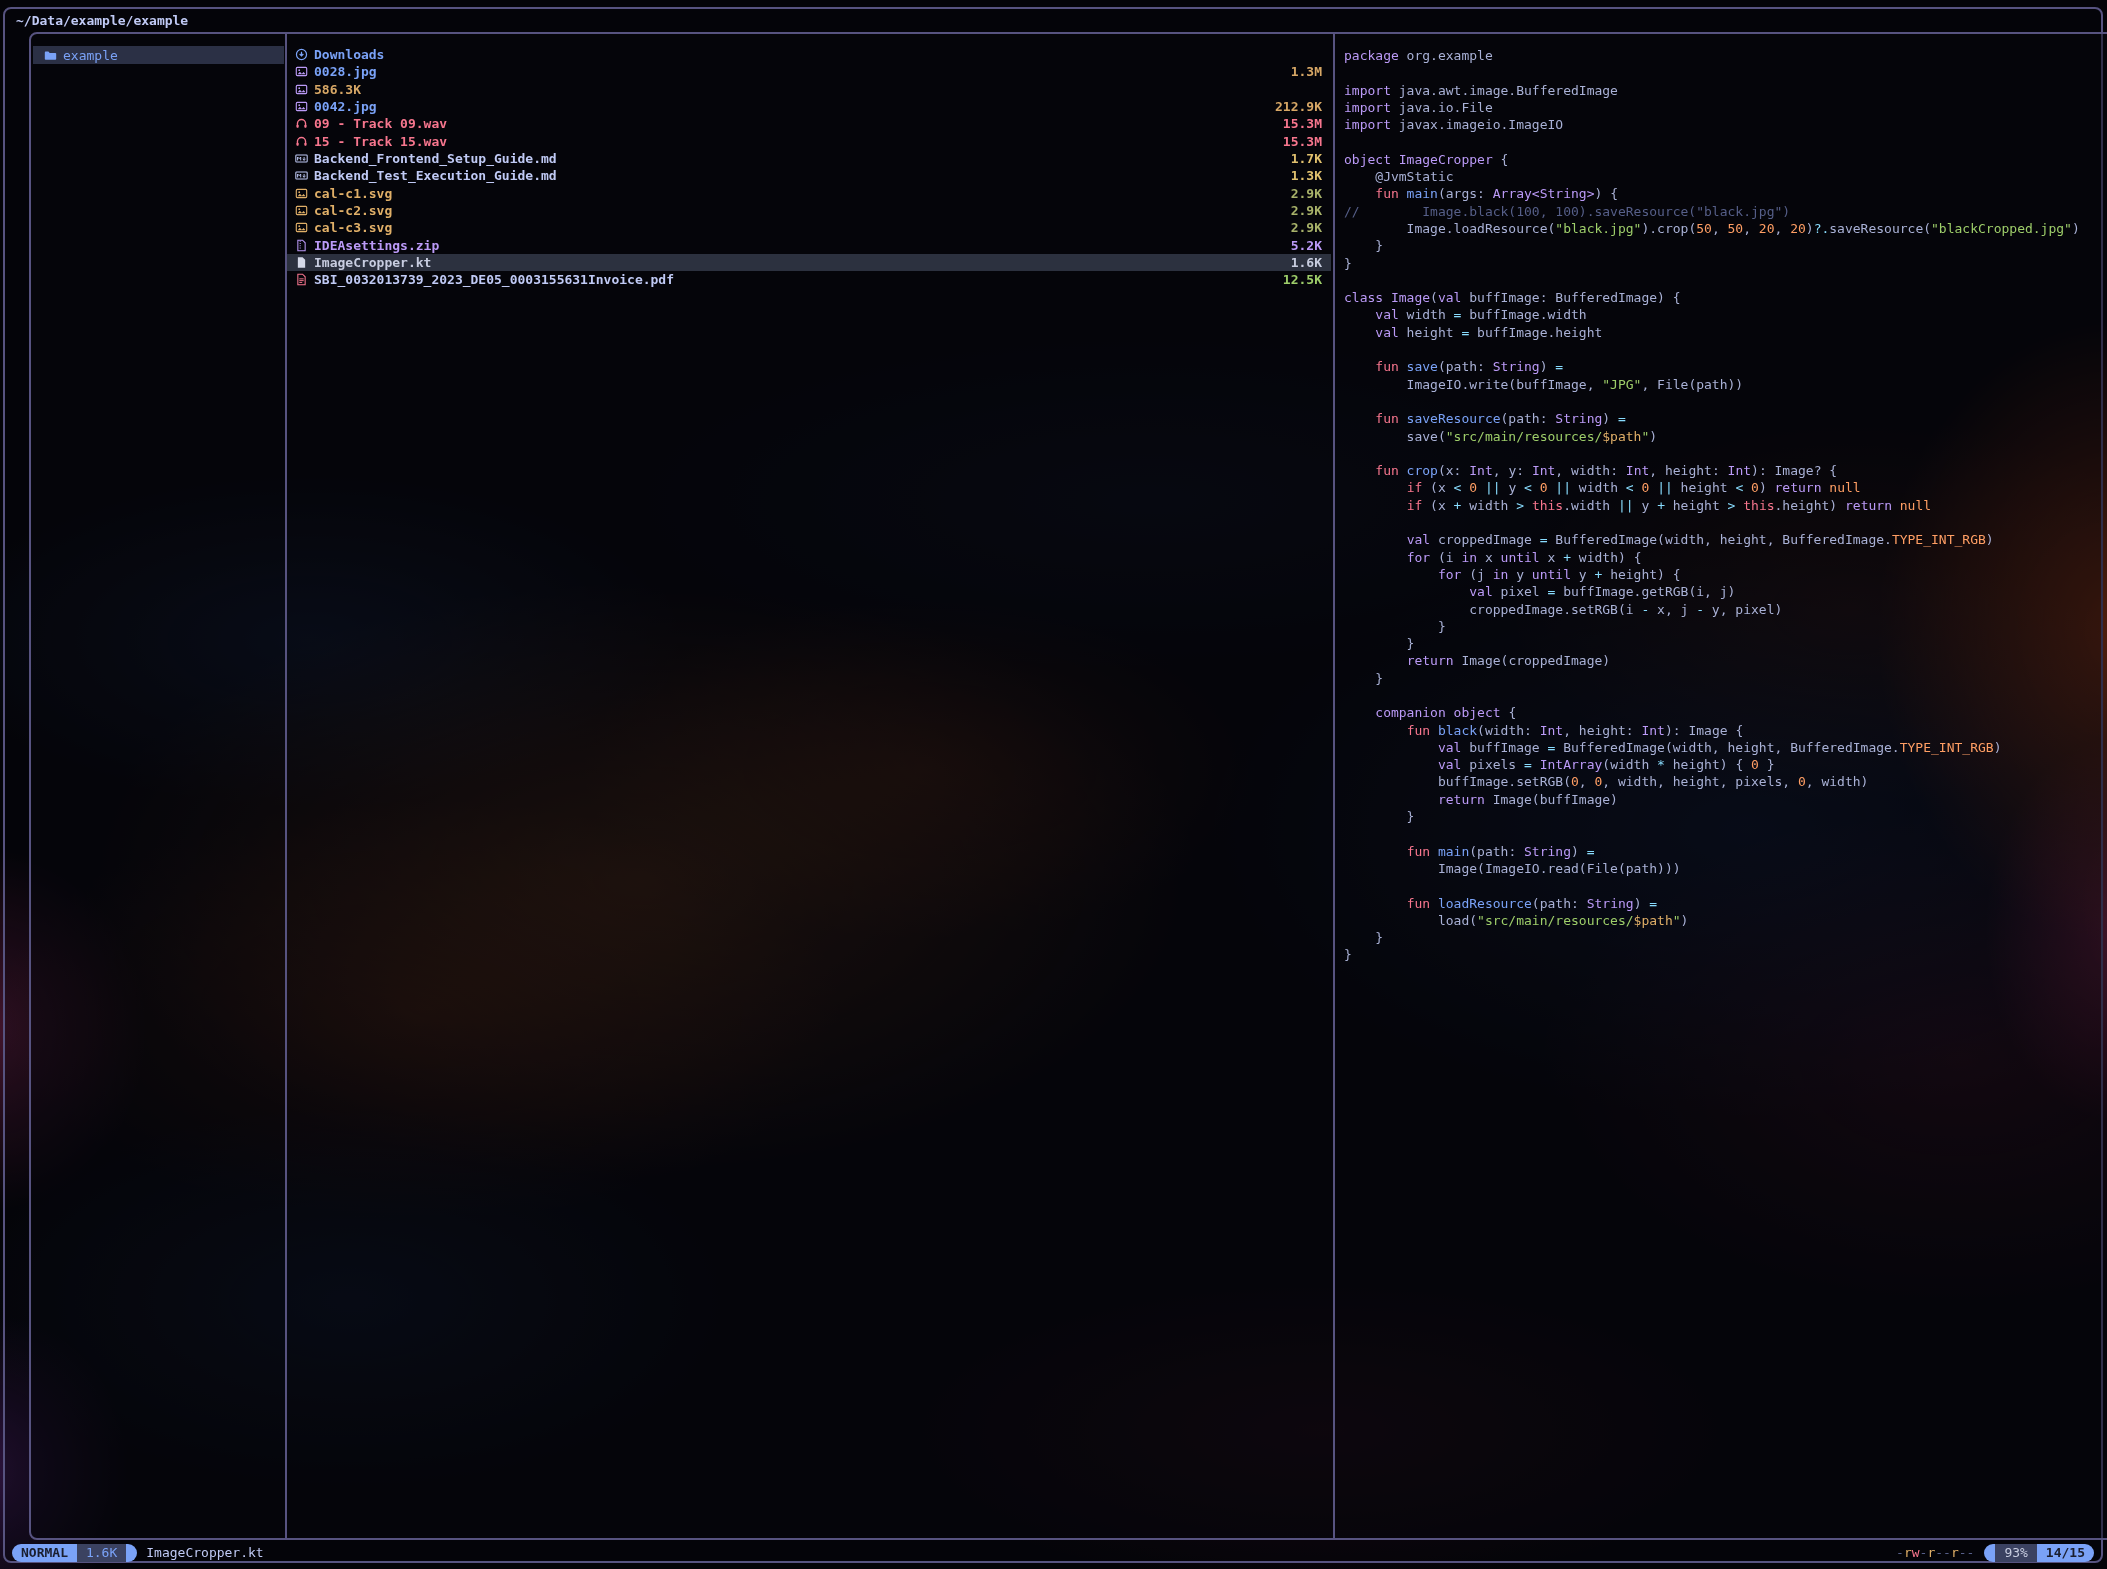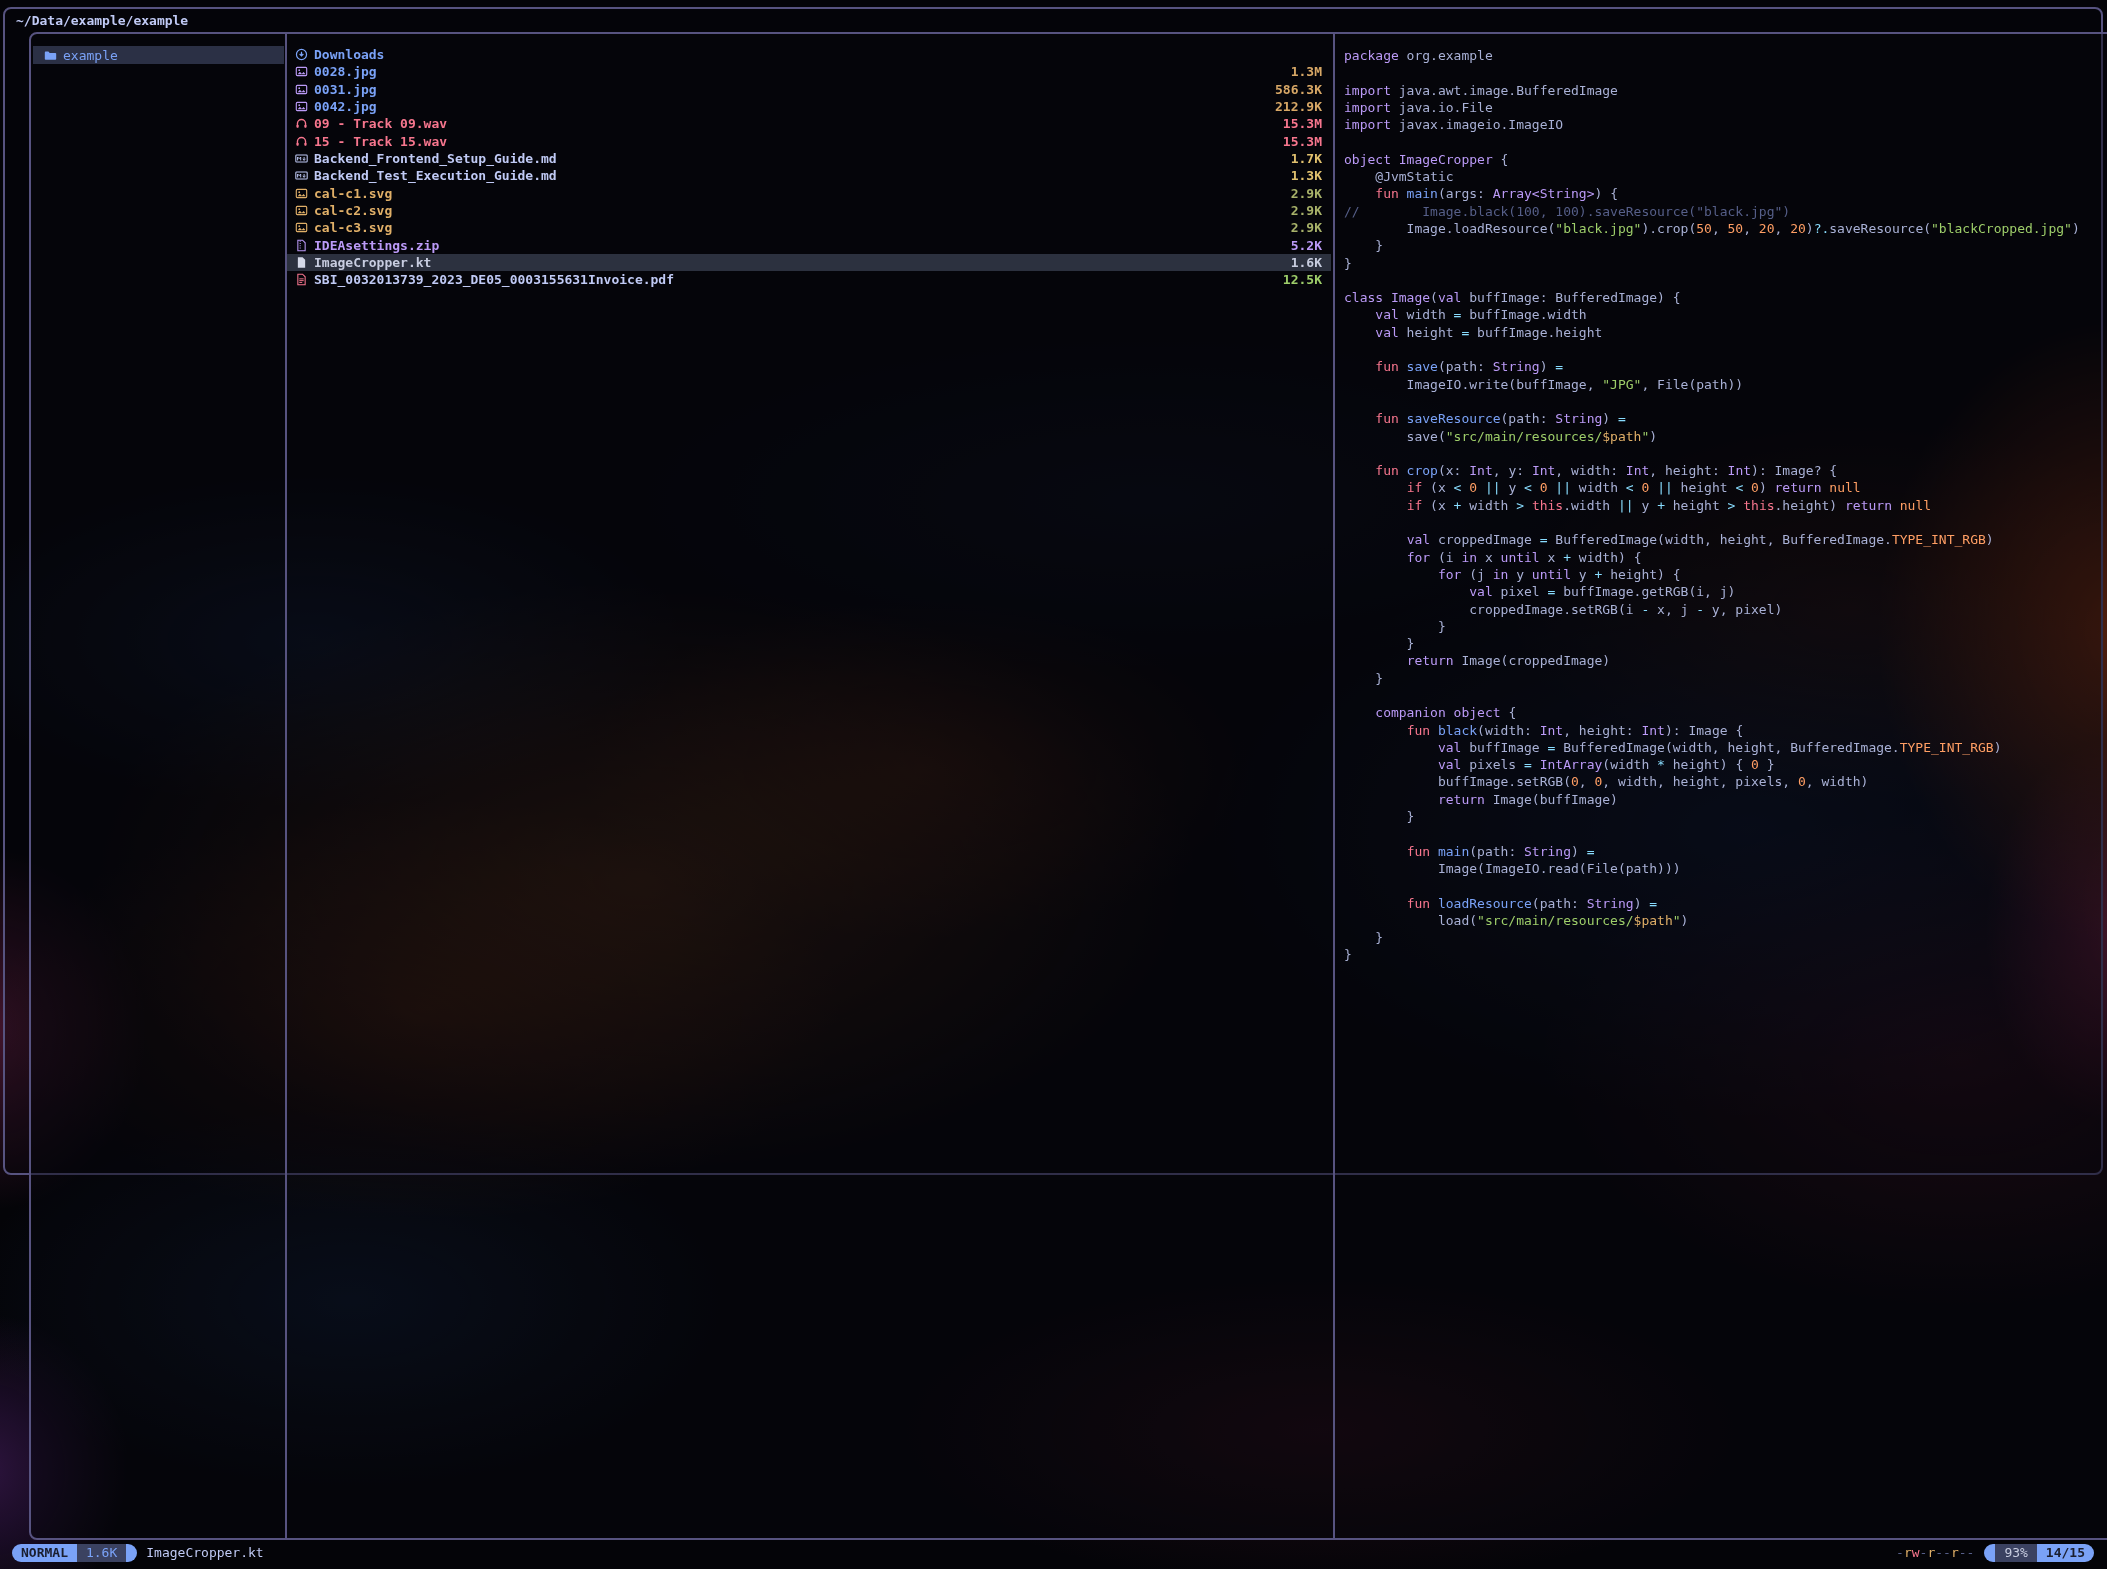--- a/index.html
+++ b/index.html
@@ -22,21 +22,21 @@
       radial-gradient(620px 280px at 310px 640px, rgba(50,110,190,0.20), transparent 60%),
       radial-gradient(820px 260px at 1150px 500px, rgba(40,80,150,0.13), transparent 65%),
       radial-gradient(900px 480px at 1750px 830px, rgba(40,90,170,0.24), transparent 60%),
       radial-gradient(700px 420px at 1960px 1060px, rgba(200,50,90,0.20), transparent 60%),
       radial-gradient(520px 300px at 1850px 610px, rgba(210,85,30,0.16), transparent 65%),
       radial-gradient(640px 320px at 350px 1300px, rgba(40,100,170,0.18), transparent 60%),
       radial-gradient(720px 260px at 1320px 1430px, rgba(160,40,70,0.16), transparent 60%),
       #040408;
     color:var(--fg);
   }
-  .window{position:absolute;left:3px;top:7px;width:2100px;height:1168px;
+  .window{position:absolute;left:3px;top:7px;width:2100px;height:1556px;
     border:2px solid var(--border);border-radius:8px;background:rgba(5,6,11,0.35);}
   .pathbar{position:absolute;left:11px;top:4px;font-size:13px;font-weight:600;color:var(--fg);letter-spacing:0;}
   .mainbox{position:absolute;left:24px;top:23px;width:2086px;height:1508px;
     border:2px solid var(--border);border-radius:8px;background:rgba(6,7,13,0.48);overflow:hidden;}
   .vdiv{position:absolute;top:0;bottom:0;width:2px;background:var(--border);}
   .vdiv.d1{left:254px;} .vdiv.d2{left:1302px;}
 
   
   .side-row{position:absolute;left:2px;top:12px;width:251px;height:18px;background:var(--selbg);
     display:flex;align-items:center;font-size:13px;color:var(--blue);}
@@ -99,21 +99,21 @@
             </svg></span><span class="fname" style="color: rgb(122, 162, 247);">Downloads</span><span class="fsize" style="color: rgb(192, 202, 245);"></span></div>
         <div class="frow"><span class="ficon" style="color: rgb(187, 154, 247);"><svg width="13" height="13" viewBox="0 0 16 16" fill="none">
               <rect x="1.6" y="3" width="12.8" height="10" rx="1.2" stroke="currentColor" stroke-width="1.4"></rect>
               <circle cx="5.2" cy="6.4" r="1.1" fill="currentColor"></circle>
               <path d="M3.2 11.4l2.8-3 2.4 2.4 2.2-2.2 2.4 2.8z" fill="currentColor"></path>
             </svg></span><span class="fname" style="color: rgb(122, 162, 247);">0028.jpg</span><span class="fsize" style="color: rgb(215, 167, 102);">1.3M</span></div>
         <div class="frow"><span class="ficon" style="color: rgb(187, 154, 247);"><svg width="13" height="13" viewBox="0 0 16 16" fill="none">
               <rect x="1.6" y="3" width="12.8" height="10" rx="1.2" stroke="currentColor" stroke-width="1.4"></rect>
               <circle cx="5.2" cy="6.4" r="1.1" fill="currentColor"></circle>
               <path d="M3.2 11.4l2.8-3 2.4 2.4 2.2-2.2 2.4 2.8z" fill="currentColor"></path>
-            </svg></span><span class="fname" style="color: rgb(122, 162, 247);">0031.jpg</span><span class="fsize" style="color: rgb(215, 167, 102);">586.3K</span></div>
+            </svg></span><span class="fsize" style="color: rgb(215, 167, 102);">586.3K</span></div>
         <div class="frow"><span class="ficon" style="color: rgb(187, 154, 247);"><svg width="13" height="13" viewBox="0 0 16 16" fill="none">
               <rect x="1.6" y="3" width="12.8" height="10" rx="1.2" stroke="currentColor" stroke-width="1.4"></rect>
               <circle cx="5.2" cy="6.4" r="1.1" fill="currentColor"></circle>
               <path d="M3.2 11.4l2.8-3 2.4 2.4 2.2-2.2 2.4 2.8z" fill="currentColor"></path>
             </svg></span><span class="fname" style="color: rgb(122, 162, 247);">0042.jpg</span><span class="fsize" style="color: rgb(215, 167, 102);">212.9K</span></div>
         <div class="frow"><span class="ficon" style="color: rgb(247, 118, 142);"><svg width="13" height="13" viewBox="0 0 16 16" fill="none">
               <path d="M3 12.5V8a5 5 0 0 1 10 0v4.5" stroke="currentColor" stroke-width="1.7"></path>
               <rect x="1.9" y="9.6" width="2.6" height="3.6" rx="1" fill="currentColor"></rect>
               <rect x="11.5" y="9.6" width="2.6" height="3.6" rx="1" fill="currentColor"></rect>
             </svg></span><span class="fname" style="color: rgb(247, 118, 142);">09 - Track 09.wav</span><span class="fsize" style="color: rgb(247, 118, 142);">15.3M</span></div>

